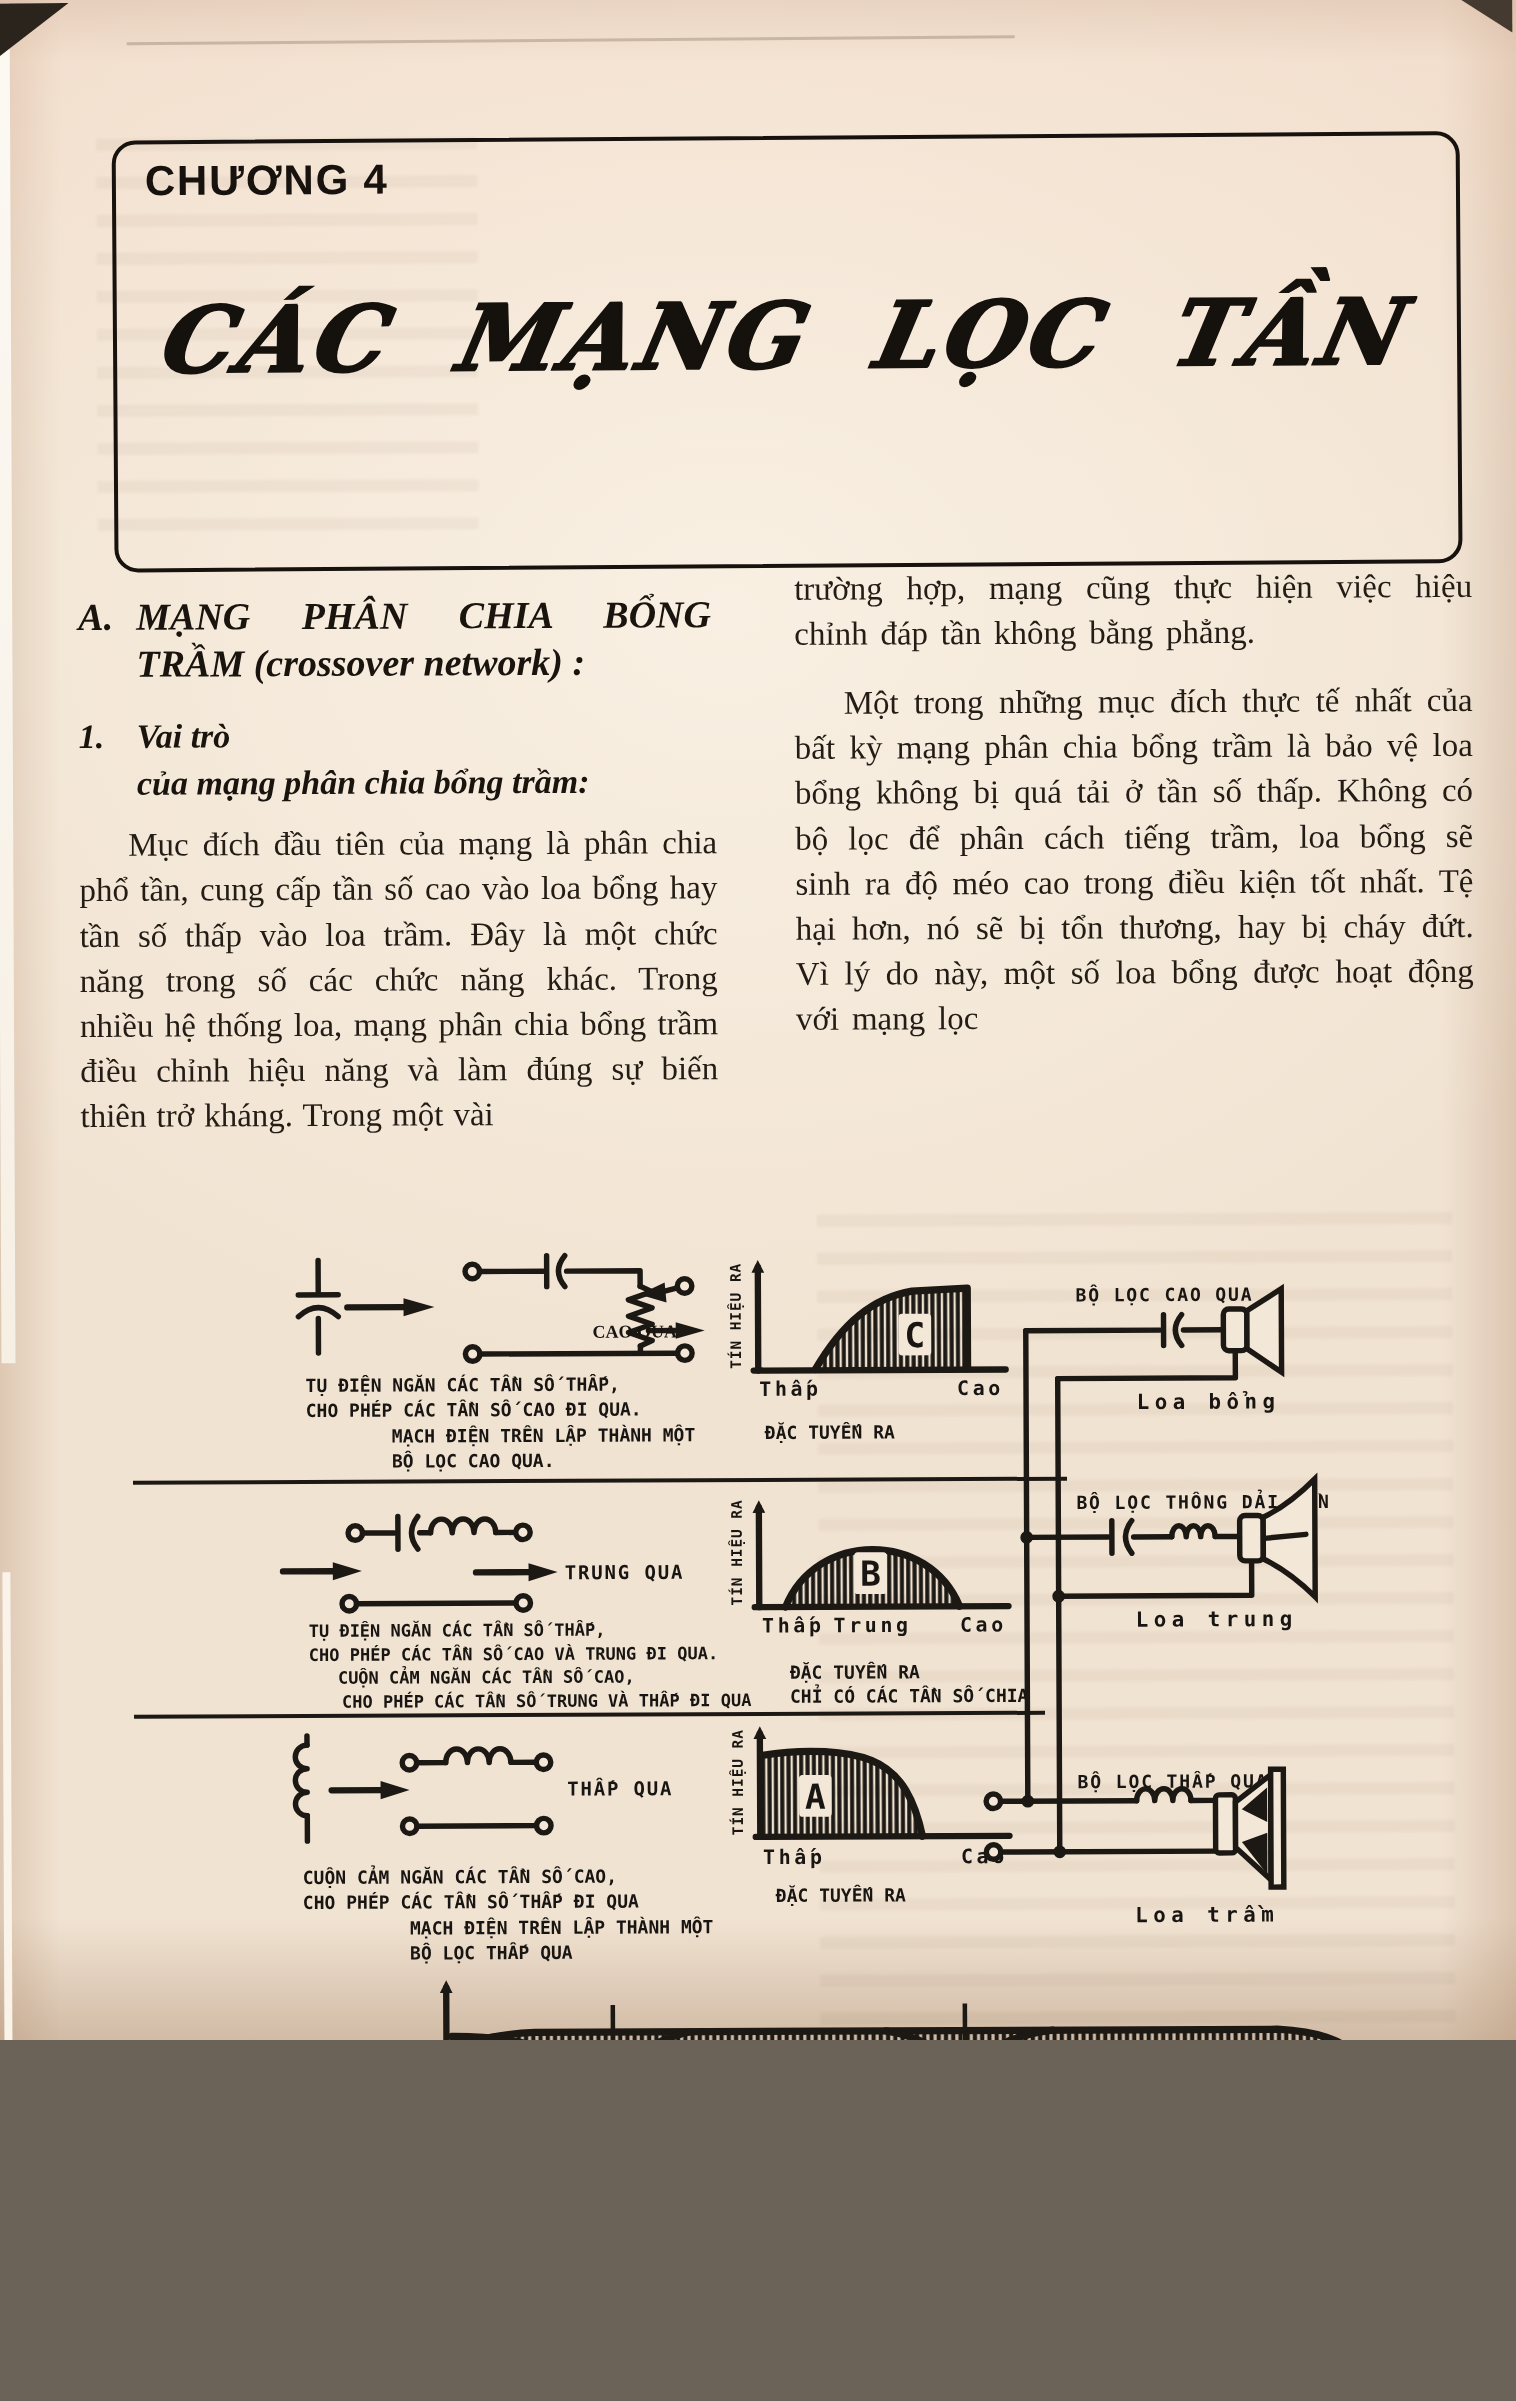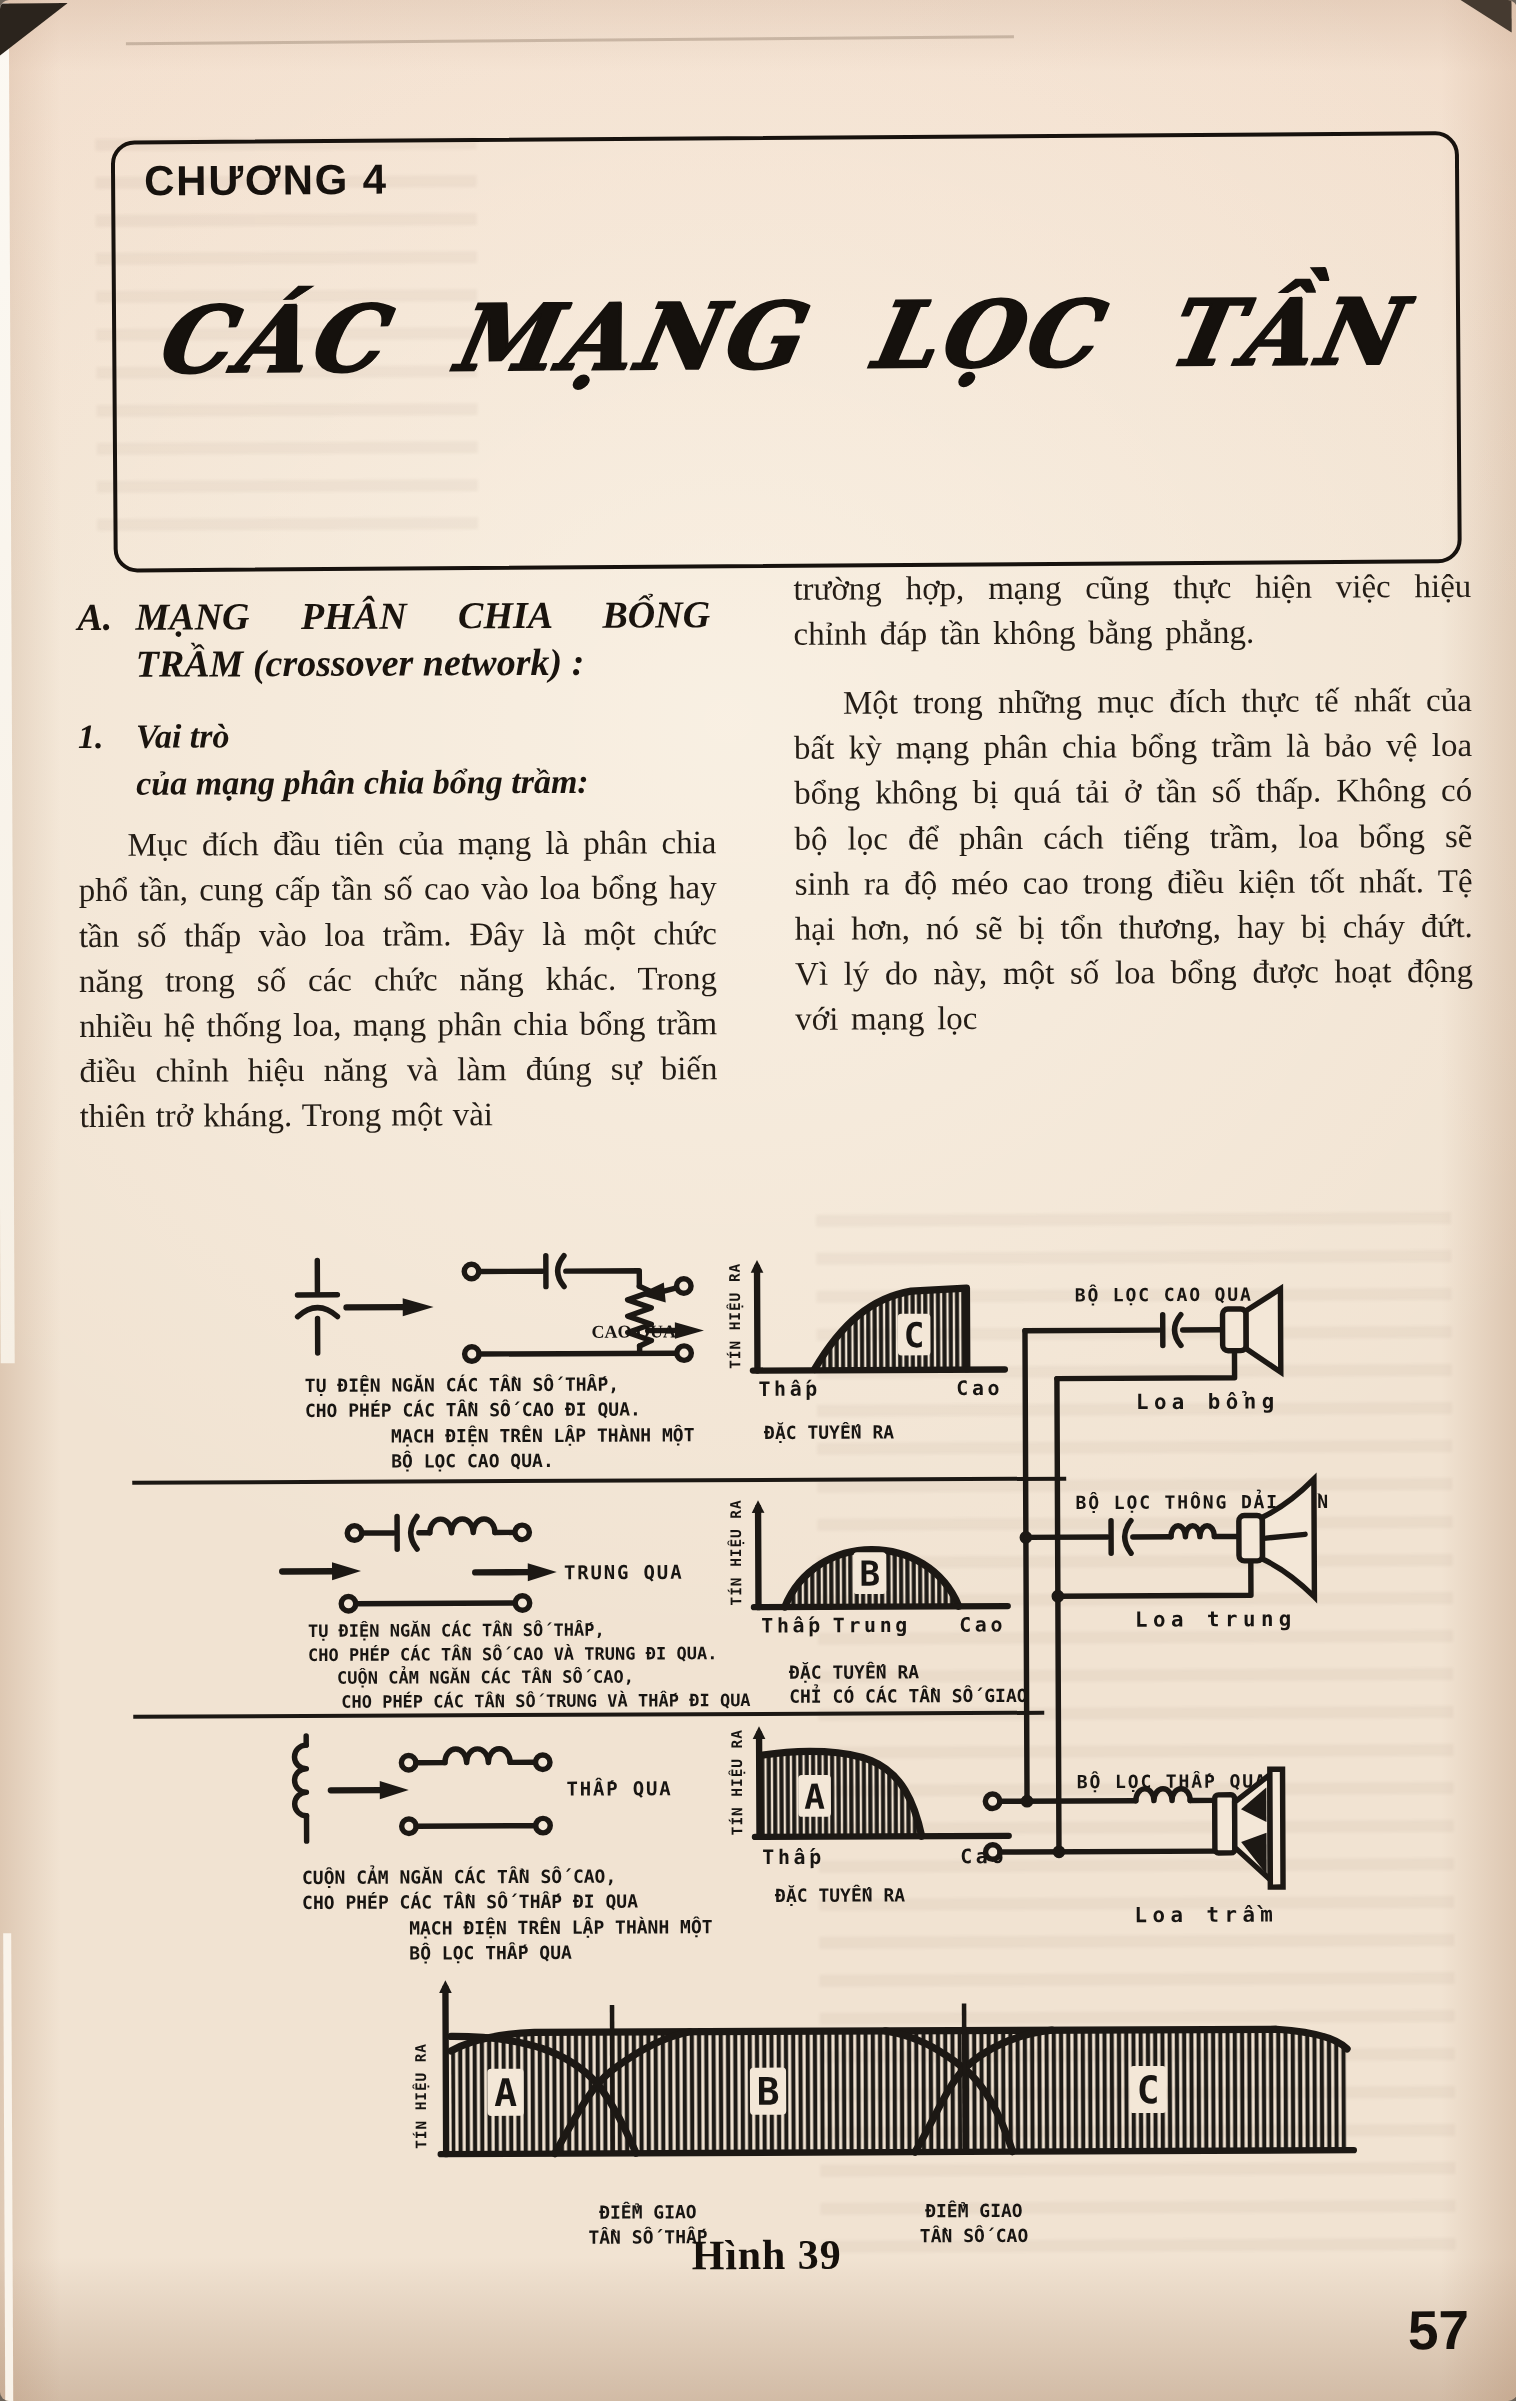--- a/index.html
+++ b/index.html
@@ -1,26 +1,26 @@
 <!DOCTYPE html>
 <html style="font-size:14.5px"><head>
 <meta charset="utf-8">
 <style>
   html,body{margin:0;padding:0;background:#6b6258;}
   .page{
-    position:relative;width:1517px;height:2401px;margin:0 auto;overflow:hidden;
+    position:relative;width:1517px;height:2040px;margin:0 auto;overflow:hidden;
     background:
       radial-gradient(95% 55% at 48% 30%, rgba(255,250,240,.55), rgba(255,250,240,0) 70%),
       linear-gradient(180deg, rgba(247,216,198,.35), rgba(247,216,198,0) 26%),
       linear-gradient(90deg, rgba(172,130,98,.28) 0%, rgba(172,130,98,0) 4%),
       linear-gradient(270deg, rgba(172,130,98,.30) 0%, rgba(172,130,98,0) 5%),
       linear-gradient(0deg, rgba(150,112,82,.35) 0%, rgba(150,112,82,0) 6%),
       linear-gradient(180deg, rgba(150,112,82,.22) 0%, rgba(150,112,82,0) 3%),
       #f1e3d2;
-    font-family:"Liberation Serif","DejaVu Serif",serif;color:#241d16;border-radius:9px;
+    font-family:"Liberation Serif","DejaVu Serif",serif;color:#241d16;
   }
   .content{position:absolute;inset:0;transform:rotate(-0.25deg);}
   
   .edge-left-white{position:absolute;left:0;top:0;width:13.6px;height:1360px;background:linear-gradient(180deg,#fcf9f3,#f6efe4);}
   .edge-left-white2{position:absolute;left:0;bottom:0;width:8.2px;height:471px;background:#f9f3ea;}
   .corner-tl{position:absolute;left:0;top:0;width:73px;height:56px;background:#2b241d;clip-path:polygon(0 0,100% 0,0 100%);}
   .corner-tr{position:absolute;right:0;top:0;width:56px;height:36px;background:#453a30;clip-path:polygon(100% 0,100% 100%,0 0);}
   .top-line{position:absolute;left:131px;top:38px;width:888px;height:2.7px;background:rgba(85,63,45,.25);transform:rotate(-.2deg);}
   .ghost{position:absolute;opacity:.10;filter:blur(1.8px);
     background:repeating-linear-gradient(180deg, rgba(110,80,60,.55) 0 11.8px, rgba(110,80,60,0) 11.8px 38px);}
@@ -208,21 +208,21 @@
         <path class="thick" d="M30,118 L310,118"></path>
         <rect class="paperbox" x="140" y="58" width="36" height="46" rx="4"></rect>
         <text class="lbl" x="158" y="95" font-size="38" text-anchor="middle">B</text>
         <text class="lbl" transform="translate(16,116) rotate(-90)" font-size="16" letter-spacing="1">TÍN HIỆU RA</text>
         <text class="lbl" x="38" y="146" font-size="22" letter-spacing="4">Thấp</text>
         <text class="lbl" x="160" y="146" font-size="22" letter-spacing="4" text-anchor="middle">Trung</text>
         <text class="lbl" x="308" y="146" font-size="22" letter-spacing="4" text-anchor="end">Cao</text>
       </svg>
       <div class="dcap" style="left:787px;top:433px;line-height:23.6px;">
         <span class="ind">ĐẶC TUYẾN RA</span>
-        <span class="ind">CHỈ CÓ CÁC TẦN SỐ GIAO</span>
+        <span class="ind">CHỈ CÓ CÁC TẦN SỐ CHIA</span>
       </div>
 
       <svg style="left:254px;top:506px;" width="453" height="127" viewBox="0 0 500 140">
         <g>
           <path class="wire" d="M55,0 L55,10"></path>
           <path class="wire" d="M55,10 a13,13 0 0 0 0,26 a13,13 0 0 0 0,26 a13,13 0 0 0 0,26"></path>
           <path class="wire" d="M55,88 L55,116"></path>
         </g>
         <g>
           <path class="thick" d="M82,60 L138,60"></path>

